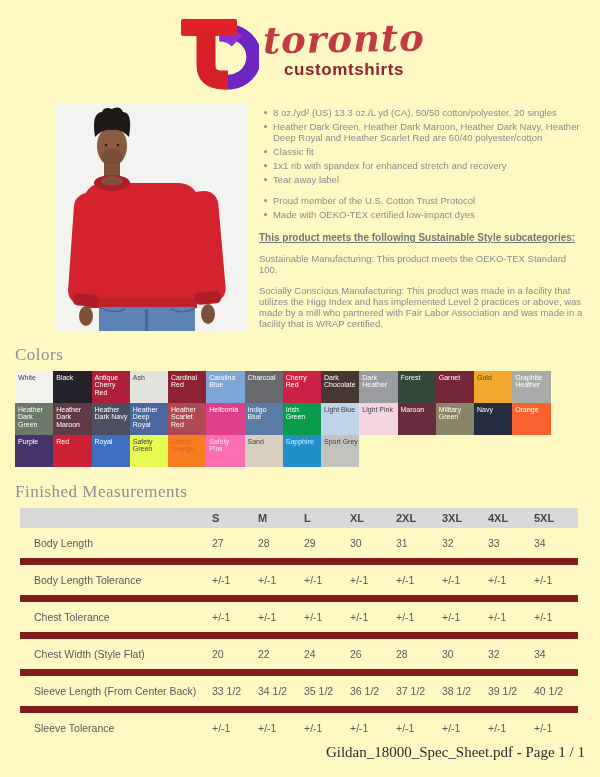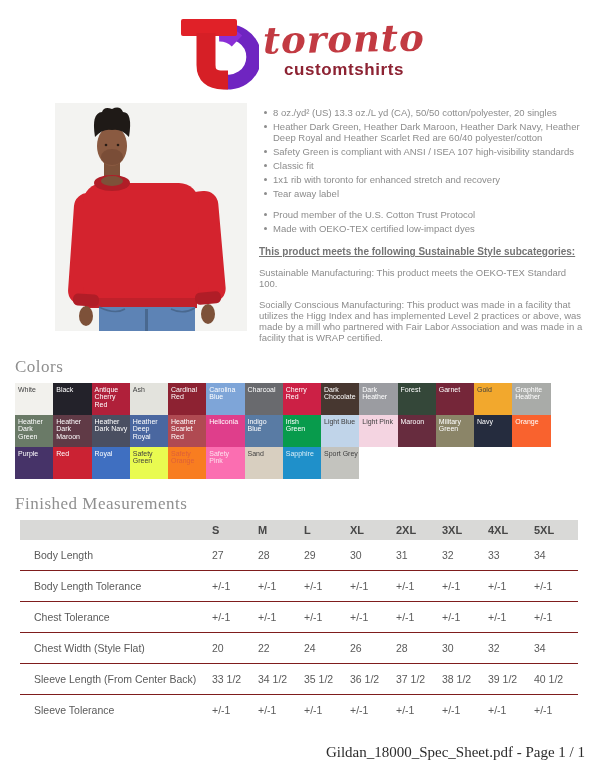--- a/index.html
+++ b/index.html
@@ -1,17 +1,17 @@
 <!DOCTYPE html>
 <html><head>
 <meta charset="utf-8">
 <style>
   html,body{margin:0;padding:0;background:#e9e9e9;}
   .page{
-    width:600px;height:777px;position:relative;background:#ffffff;
+    width:600px;height:777px;position:relative;background:#fef9c3;
     font-family:"Liberation Sans", sans-serif;overflow:hidden;margin:0 auto;
   }
   
   .logo-wrap{display:flex;justify-content:center;align-items:flex-start;padding-top:13px;height:86px;}
   .logo-mono{width:84px;height:80px;flex:0 0 auto;margin-right:4px;}
   .logo-text{display:flex;flex-direction:column;align-items:center;padding-top:6px;}
   .brand-script{
     font-family:"DejaVu Serif", serif;font-style:italic;font-weight:bold;
     font-size:37px;color:#c23a42;line-height:40px;letter-spacing:1px;transform:rotate(-1deg);
   }
@@ -46,21 +46,21 @@
   table.meas th.size-col{width:44px;}
   table.meas th.label-col{width:188px;}
   table.meas thead th{
     background:#d9d9d7;font-size:11px;color:#474747;font-weight:bold;
     text-align:left;padding:4px 0 4px 2px;
   }
   table.meas tbody th{
     font-weight:normal;text-align:left;font-size:10.5px;color:#5a5a5a;padding:9px 0 9px 14px;
   }
   table.meas tbody td{font-size:10.5px;color:#5a5a5a;padding:9px 0 9px 2px;text-align:left;}
-  table.meas tbody tr + tr th, table.meas tbody tr + tr td{border-top:1px solid #7f1d1d;}
+  table.meas tbody tr + tr th, table.meas tbody tr + tr td{border-top:7px solid #7f1d1d;}
   
   .footer{
     position:absolute;right:15px;bottom:16px;
     font-family:"Liberation Serif", serif;font-size:15px;color:#2c2c2c;
   }
 </style>
 </head>
 <body>
 
 <div class="page">
@@ -109,23 +109,22 @@
         <path d="M44,204 H140 V228 H44 Z" fill="#5d83b5"></path>
         <rect x="90" y="206" width="3" height="22" fill="#49688f"></rect>
         <path d="M44,204 Q60,212 70,206" fill="none" stroke="#49688f" stroke-width="1.5"></path>
         <path d="M116,206 Q128,212 140,205" fill="none" stroke="#49688f" stroke-width="1.5"></path>
       </svg>
     </div>
     <div class="details">
       <ul id="bullets-main">
           <li>8 oz./yd² (US) 13.3 oz./L yd (CA), 50/50 cotton/polyester, 20 singles</li>
           <li>Heather Dark Green, Heather Dark Maroon, Heather Dark Navy, Heather Deep Royal and Heather Scarlet Red are 60/40 polyester/cotton</li>
-          <li>Safety Green is compliant with ANSI / ISEA 107 high-visibility standards</li>
           <li>Classic fit</li>
-          <li>1x1 rib with toronto for enhanced stretch and recovery</li>
+          <li>1x1 rib with spandex for enhanced stretch and recovery</li>
           <li>Tear away label</li>
         </ul>
       <ul id="bullets-cert" class="cert-list">
           <li>Proud member of the U.S. Cotton Trust Protocol</li>
           <li>Made with OEKO-TEX certified low-impact dyes</li>
         </ul>
       <p class="bold-heading">This product meets the following Sustainable Style subcategories:</p>
       <p class="body-para">Sustainable Manufacturing: This product meets the OEKO-TEX Standard 100.</p>
       <p class="body-para">Socially Conscious Manufacturing: This product was made in a facility that utilizes the Higg Index and has implemented Level 2 practices or above, was made by a mill who partnered with Fair Labor Association and was made in a facility that is WRAP certified.</p>
     </div>

